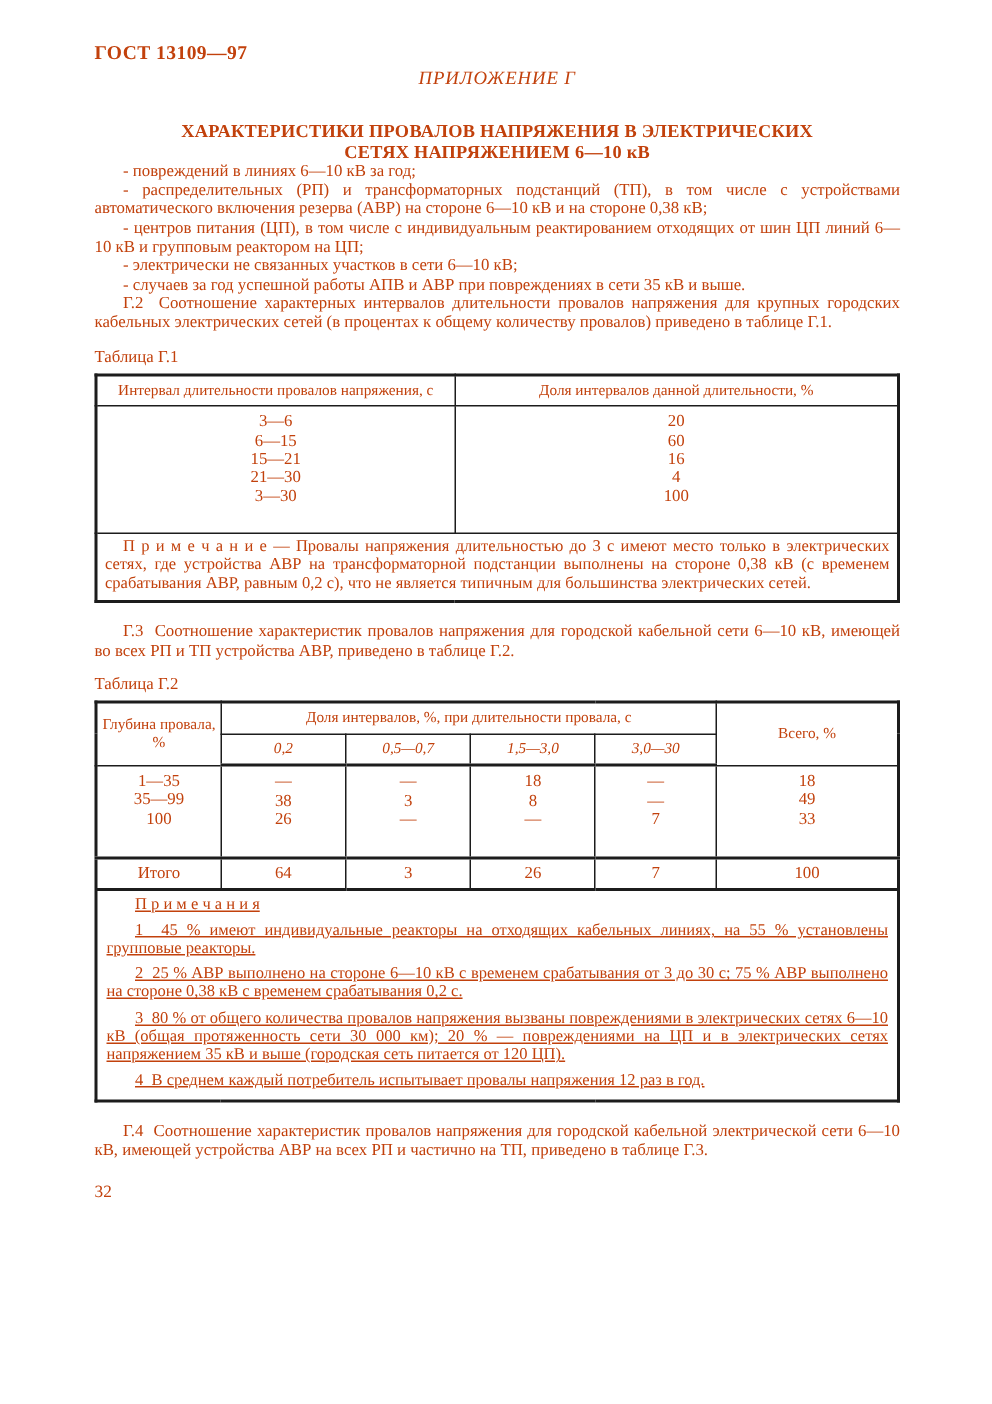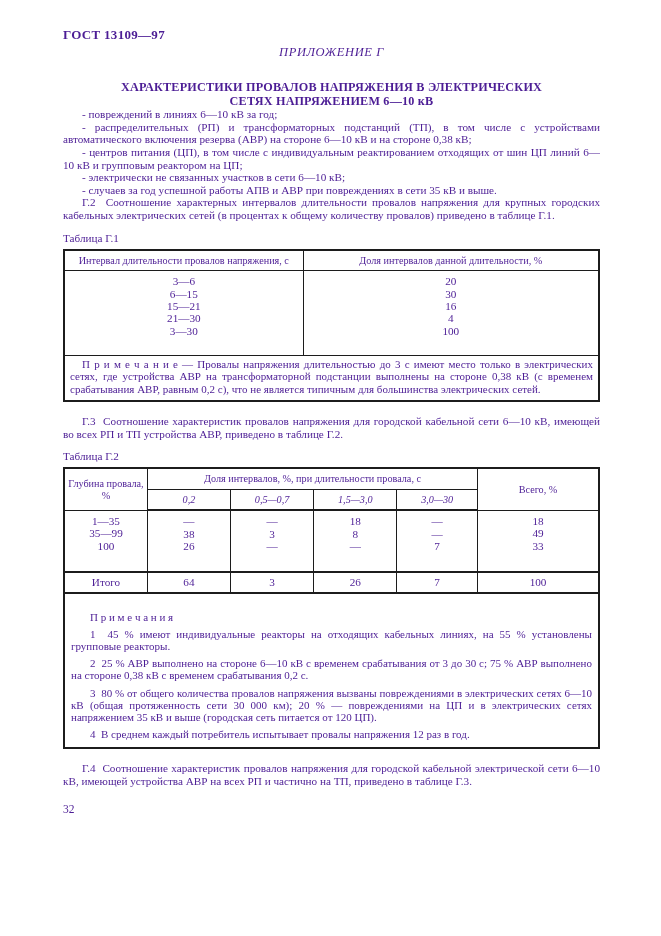--- a/index.html
+++ b/index.html
@@ -1,20 +1,20 @@
 <!DOCTYPE html>
 <html lang="ru"><head>
 <meta charset="utf-8">
 <style>
   html,body{margin:0;padding:0;background:#ffffff;}
   .page{
     position:relative;
     width:661px;height:936px;
     background:#ffffff;
-    color:#4c1d95;
+    color:#c2410c;
     font-family:"Liberation Serif","DejaVu Serif",serif;
     box-sizing:border-box;
     padding:27px 61px 0 63px;
     overflow:hidden;
   }
   .gost-ref{font-weight:bold;font-size:13px;letter-spacing:.3px;}
   .appendix{text-align:center;font-style:italic;font-size:12.5px;margin-top:2px;letter-spacing:.6px;}
   .appendix-sub{text-align:center;font-style:italic;font-size:11.5px;margin-top:1px;}
   .doc-title{text-align:center;font-weight:bold;font-size:12.2px;line-height:13.6px;margin-top:21px;letter-spacing:.2px;}
   .para{margin:0;font-size:11.2px;line-height:12.6px;text-align:justify;text-indent:19px;}
@@ -23,21 +23,21 @@
   .tbl-label{font-size:11.2px;margin:10px 0 5px;}
   table{width:100%;border-collapse:collapse;border:2px solid #1c1c1c;table-layout:fixed;}
   th,td{border:1px solid #1c1c1c;}
   th{font-weight:normal;font-size:10.2px;line-height:11.6px;text-align:center;padding:4px 3px;vertical-align:middle;}
   td.vals{padding:4px 0 18px;text-align:center;font-size:11.2px;line-height:12.4px;vertical-align:top;}
   td.vals div{white-space:nowrap;}
   .note-cell{padding:2px 5px 5px 5px;}
   .note-cell p{margin:0;font-size:11px;line-height:12.3px;text-align:justify;text-indent:12px;}
   .t2 thead tr.sub th{border-bottom:2px solid #1c1c1c;font-style:italic;}
   .t2 tr.total-row td{font-size:11.2px;text-align:center;padding:3px 0 4px;border-top:2px solid #1c1c1c;border-bottom:2px solid #1c1c1c;}
-  .notes-cell{padding:16px 6px 7px 6px;}
+  .notes-cell{padding:2px 6px 7px 6px;text-decoration:underline;}
   .notes-cell p{margin:5px 0 0 0;font-size:11px;line-height:12.2px;text-align:justify;text-indent:19px;}
   .notes-cell p.notes-title{margin-top:1px;}
   .page-number{font-size:11.5px;margin-top:15px;}
 </style>
 </head>
 <body>
 
 <div class="page">
 
   <div class="gost-ref">ГОСТ 13109—97</div>
@@ -73,21 +73,21 @@
       <tr>
         <td class="vals">
           <div>3—6</div>
           <div>6—15</div>
           <div>15—21</div>
           <div>21—30</div>
           <div>3—30</div>
         </td>
         <td class="vals">
           <div>20</div>
-          <div>30</div>
+          <div>60</div>
           <div>16</div>
           <div>4</div>
           <div>100</div>
         </td>
       </tr>
       <tr>
         <td class="note-cell" colspan="2">
           <p>П р и м е ч а н и е — Провалы напряжения длительностью до 3 с имеют место только в электрических сетях, где устройства АВР на трансформаторной подстанции выполнены на стороне 0,38 кВ (с временем срабатывания АВР, равным 0,2 с), что не является типичным для большинства электрических сетей.</p>
         </td>
       </tr>

